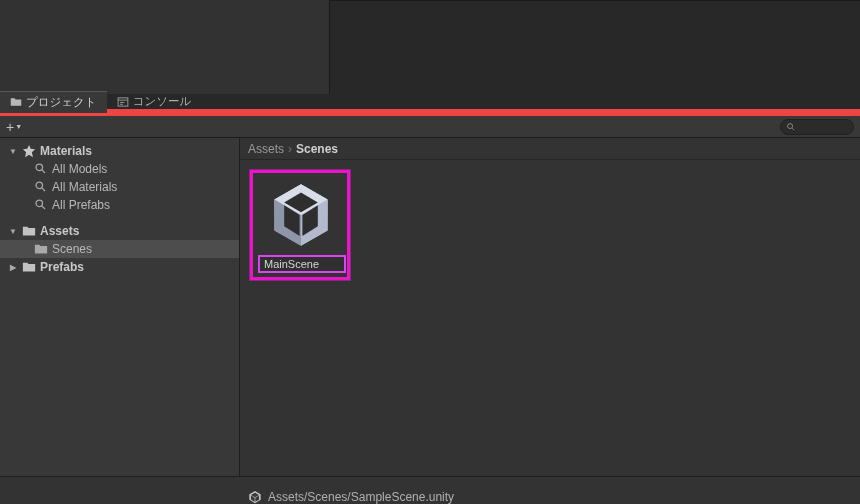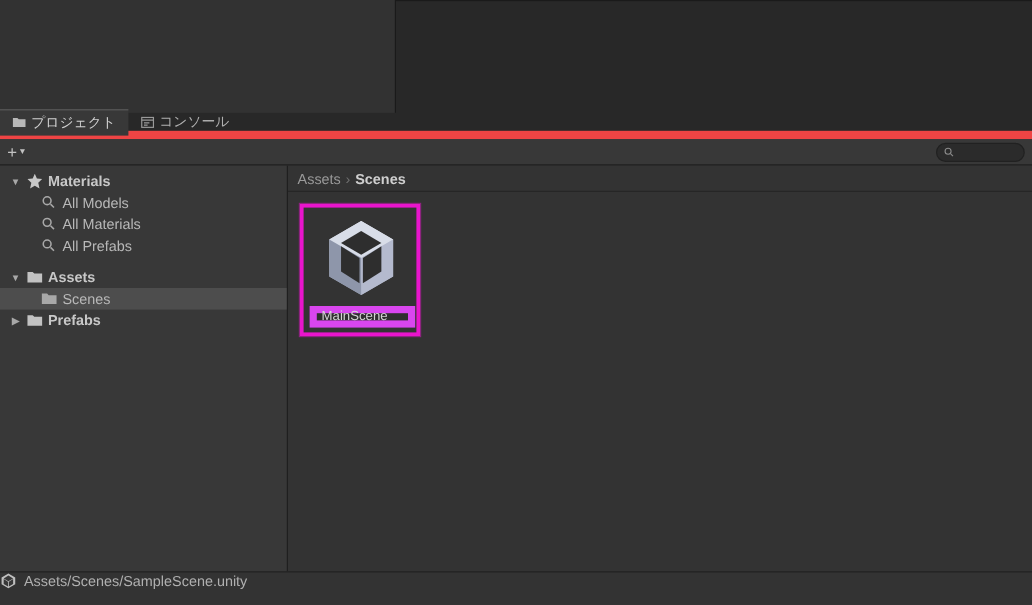--- a/index.html
+++ b/index.html
@@ -32,24 +32,24 @@
   .fold { width: 10px; font-size: 8px; color: #a8a8a8; display: inline-block; text-align: center; }
   .row-icon { width: 14px; height: 14px; display: flex; }
 
   .crumbs { height: 22px; display: flex; align-items: center; padding-left: 8px; font-size: 12px; color: #9a9a9a; border-bottom: 1px solid #262626; }
   .crumbs .sep { margin: 0 4px; color: #6f6f6f; }
   .crumbs .cur { color: #cfcfcf; font-weight: bold; }
 
   .grid { flex: 1; padding: 10px; }
   .asset-item { width: 100px; border: 3px solid #e815cc; padding: 6px 5px 4px 5px; box-shadow: 0 0 0 1px rgba(232,21,204,0.5); }
   .asset-thumb { width: 86px; height: 72px; display: flex; align-items: center; justify-content: center; }
-  .rename-box { margin-top: 4px; height: 18px; width: 88px; background: #2f2f2f; border: 6px solid #d946ef; display: flex; align-items: center; padding: 0 4px; font-size: 11px; color: #d5d5d5; }
+  .rename-box { margin-top: 4px; height: 18px; width: 88px; background: #2f2f2f; border: 2px solid #d946ef; display: flex; align-items: center; padding: 0 4px; font-size: 11px; color: #d5d5d5; }
   .rename-box input { background: transparent; border: none; outline: none; color: #d5d5d5; font-size: 11px; width: 100%; font-family: inherit; }
 
-  .status { height: 28px; background: #333333; border-top: 1px solid #1f1f1f; display: flex; align-items: flex-start; font-size: 12px; color: #b0b0b0; gap: 6px; }
+  .status { height: 28px; background: #333333; border-top: 1px solid #1f1f1f; display: flex; align-items: flex-end; padding-left: 248px; font-size: 12px; color: #b0b0b0; gap: 6px; }
   .status .uicon { width: 14px; height: 14px; display: flex; }
 </style>
 </head>
 <body>
 
 <div class="top-area">
   <div class="top-left"></div>
   <div class="top-right"></div>
 </div>
 

